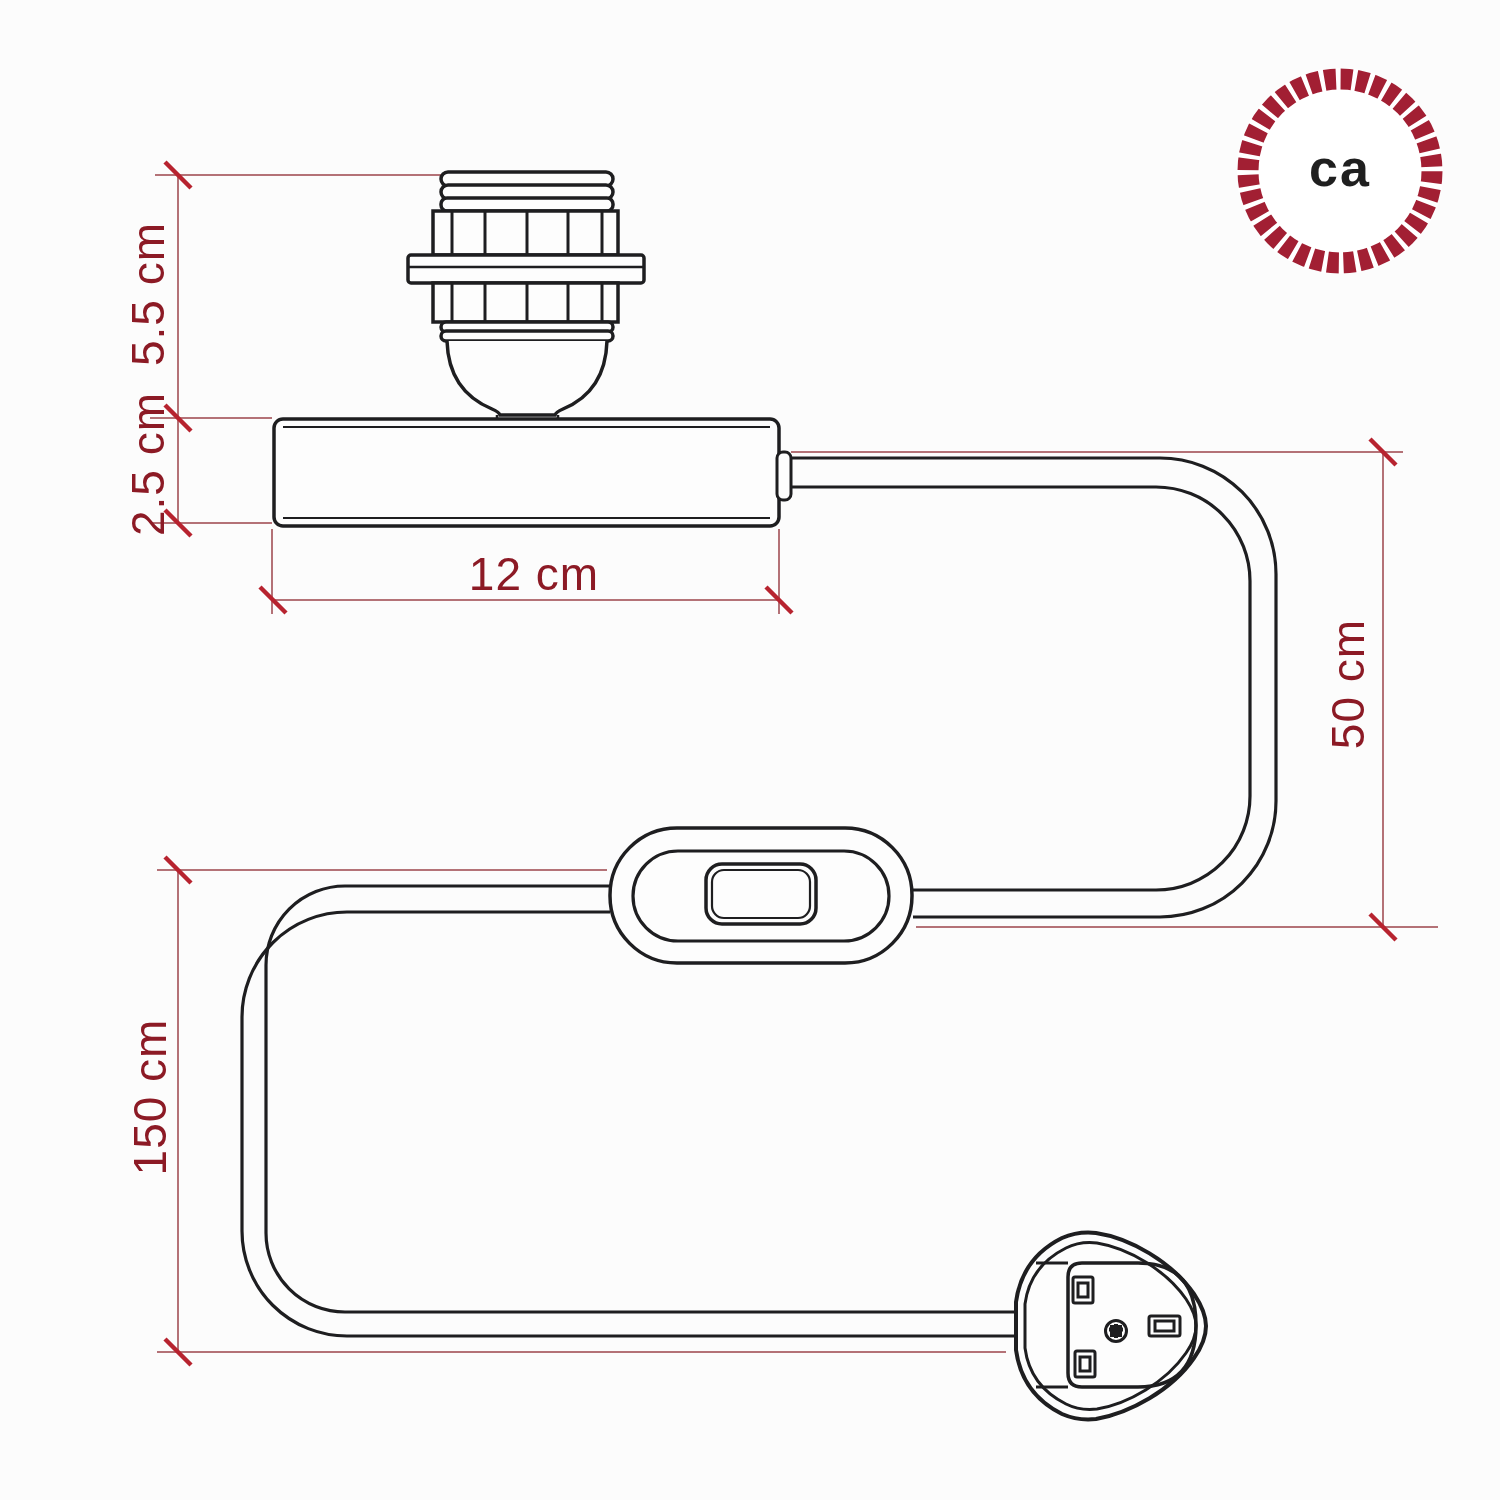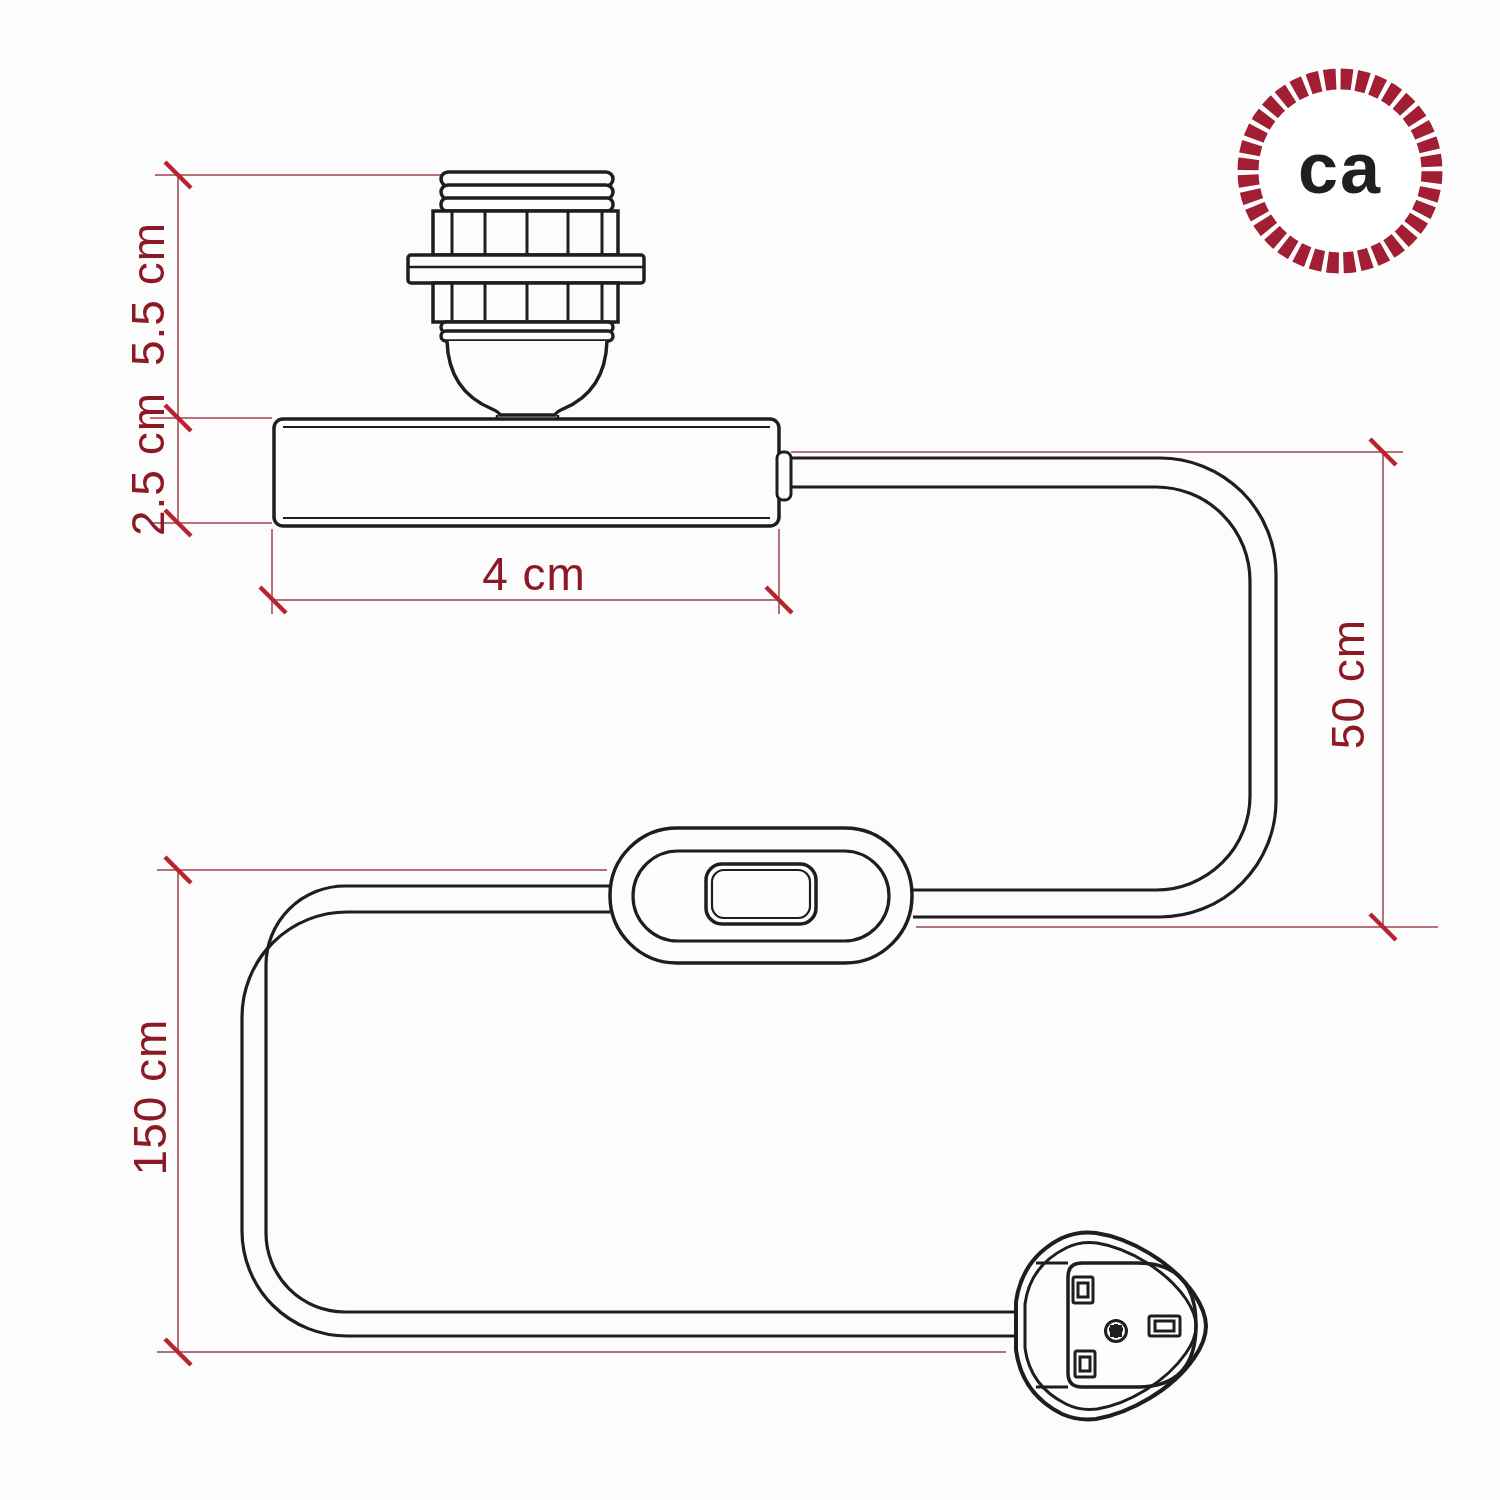--- a/index.html
+++ b/index.html
@@ -6,21 +6,21 @@
   #stage{position:relative;width:1500px;height:1500px;background:#fcfcfc;overflow:hidden;
          font-family:"Liberation Sans","DejaVu Sans",sans-serif;}
   #lineart{position:absolute;left:0;top:0;}
   .dim-label{position:absolute;color:#8c1a25;font-size:46px;letter-spacing:1px;
              white-space:nowrap;transform:translate(-50%,-50%);line-height:1;}
   .dim-label.vert{transform:translate(-50%,-50%) rotate(-90deg);}
   #logo{position:absolute;left:1237px;top:68px;width:206px;height:206px;}
   #logo svg{position:absolute;left:0;top:0;}
   #logo .logo-text{position:absolute;left:0;top:0;width:206px;height:206px;
     display:flex;align-items:center;justify-content:center;
-    font-size:72px;font-weight:bold;color:#1f1f1f;letter-spacing:2px;
+    font-size:52px;font-weight:bold;color:#1f1f1f;letter-spacing:2px;
     padding-bottom:6px;box-sizing:border-box;}
 </style>
 </head>
 <body>
 
 <div id="stage">
 
   <svg id="lineart" width="1500" height="1500" viewBox="0 0 1500 1500">
 
     <g stroke="#9c444b" stroke-width="1.5" fill="none">
@@ -143,21 +143,21 @@
 
       <g>
         <circle cx="1116" cy="1331" r="10.5" stroke-width="3" fill="#fdfdfd"></circle>
         <path d="M1112,1327 h8 v8 h-8 z M1109,1329.5 h14 M1116,1324 v14" stroke="#1e1e20" stroke-width="4" fill="#1e1e20"></path>
       </g>
     </g>
   </svg>
 
   <div class="dim-label vert" style="left:148px;top:294px;">5.5 cm</div>
   <div class="dim-label vert" style="left:148px;top:464px;">2.5 cm</div>
-  <div class="dim-label" style="left:534px;top:574px;">4 cm</div>
+  <div class="dim-label" style="left:534px;top:574px;">12 cm</div>
   <div class="dim-label vert" style="left:1348px;top:684px;">50 cm</div>
   <div class="dim-label vert" style="left:150px;top:1097px;">150 cm</div>
 
   <div id="logo">
     <svg width="206" height="206" viewBox="0 0 206 206">
       <circle cx="103" cy="103" r="92" fill="#ffffff" stroke="#a21f33" stroke-width="21"></circle>
       <circle cx="103" cy="103" r="92" fill="none" stroke="#ffffff" stroke-width="23" stroke-dasharray="4.5 11.5" transform="rotate(8 103 103)"></circle>
     </svg>
     <div class="logo-text">ca</div>
   </div>

